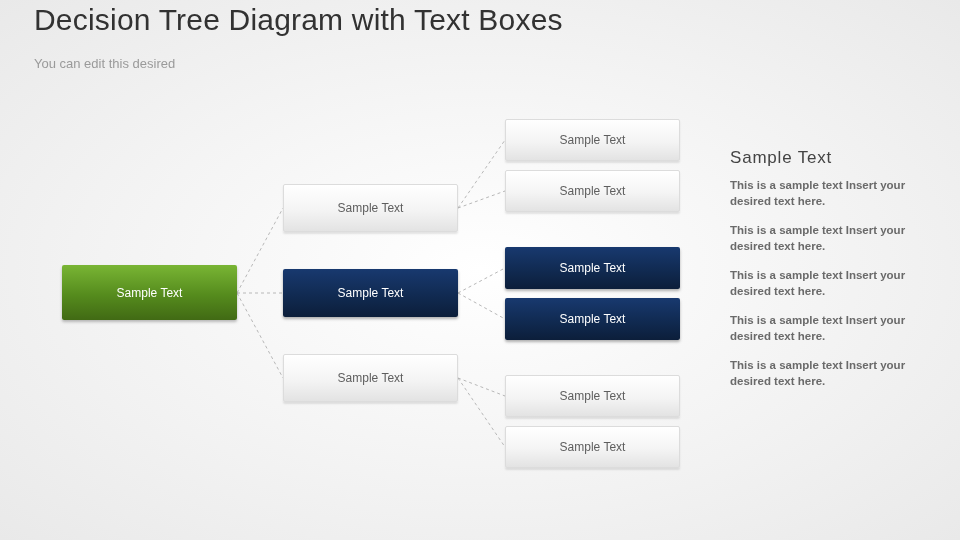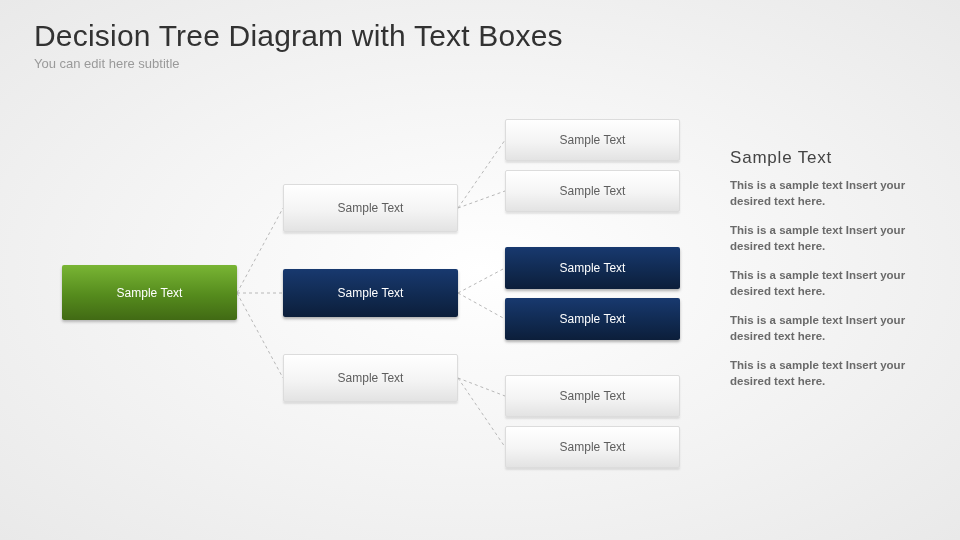--- a/index.html
+++ b/index.html
@@ -8,21 +8,21 @@
     width: 960px;
     height: 540px;
     background: radial-gradient(ellipse at center, #ffffff 0%, #f2f2f2 60%, #e9e9e9 100%);
     font-family: Arial, "Helvetica Neue", Helvetica, sans-serif;
     overflow: hidden;
     position: relative;
   }
   .title {
     position: absolute;
     left: 34px;
-    top: 19px;
+    top: 3px;
     font-size: 30px;
     font-weight: 400;
     color: #323232;
     letter-spacing: 0.2px;
   }
   .subtitle {
     position: absolute;
     left: 34px;
     top: 56px;
     font-size: 13px;
@@ -96,21 +96,21 @@
   svg.connectors line {
     stroke: #b8b8b8;
     stroke-width: 1;
     stroke-dasharray: 3 3;
   }
 </style>
 </head>
 <body>
 
 <div class="title">Decision Tree Diagram with Text Boxes</div>
-<div class="subtitle">You can edit here subtitle</div>
+<div class="subtitle">You can edit this desired</div>
 
 <svg class="connectors">
 
   <line x1="237" y1="293" x2="283" y2="208"></line>
   <line x1="237" y1="293" x2="283" y2="293"></line>
   <line x1="237" y1="293" x2="283" y2="378"></line>
 
   <line x1="458" y1="208" x2="505" y2="140"></line>
   <line x1="458" y1="208" x2="505" y2="191"></line>
 

